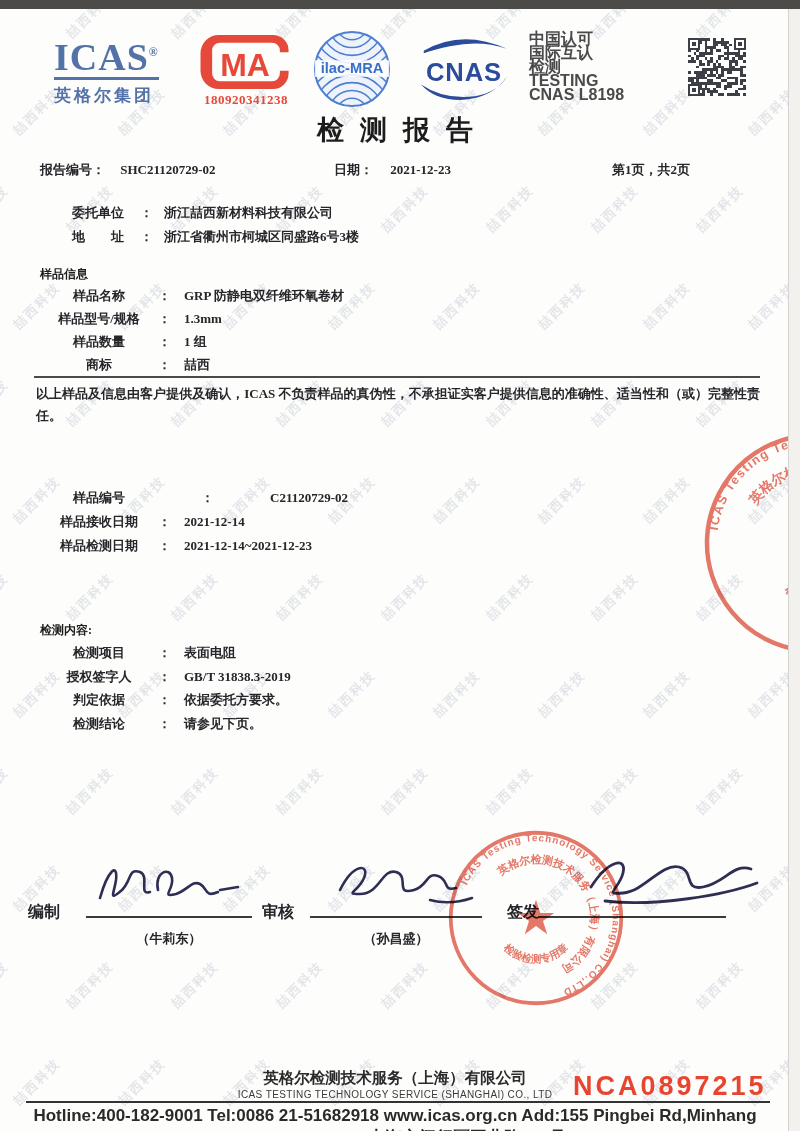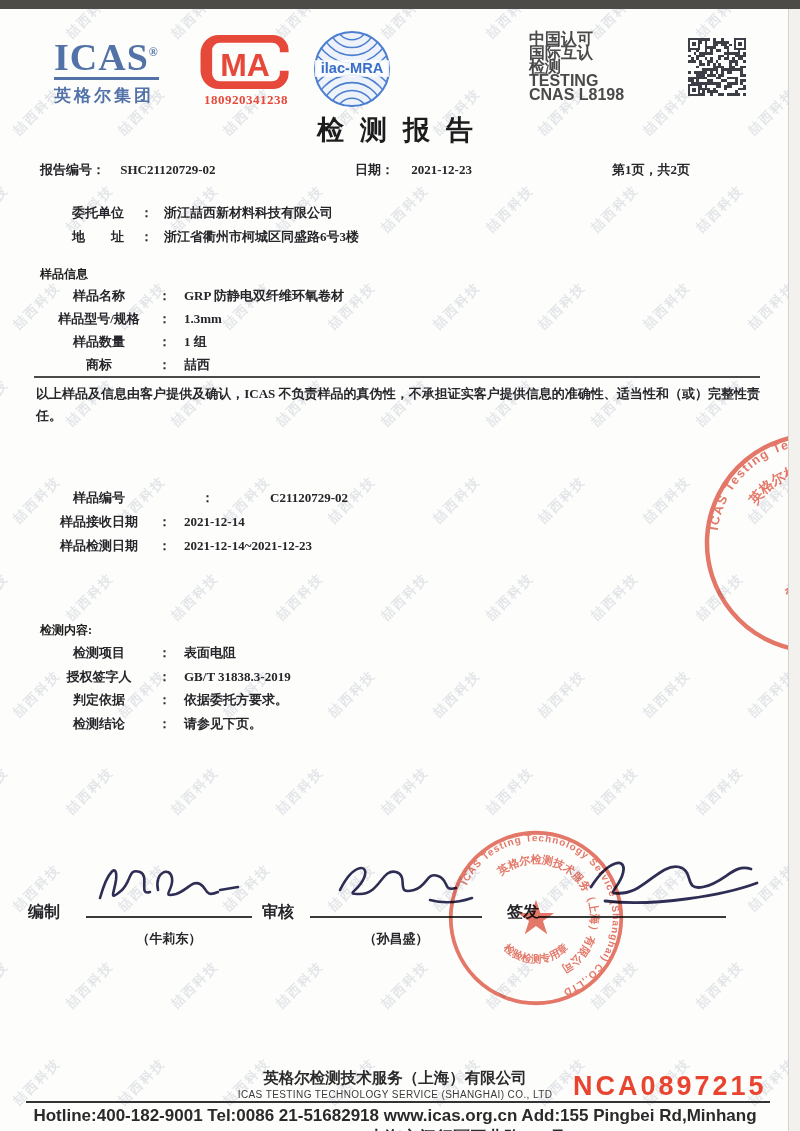--- a/index.html
+++ b/index.html
@@ -33,21 +33,21 @@
   .qr i.on{background:#3c3f46;}
   .finder{position:absolute;width:12px;height:12px;border:2px solid #3c3f46;background:#fff;box-sizing:border-box;}
   .finder::after{content:"";position:absolute;left:2px;top:2px;width:4px;height:4px;background:#3c3f46;}
   .f1{left:0;top:0}.f2{right:0;top:0}.f3{left:0;bottom:0}
   
   .title{position:absolute;left:0;top:112px;width:790px;text-align:center;font-size:27px;
       font-weight:700;letter-spacing:16px;text-indent:16px;color:#1c1c1c;}
   .meta{position:absolute;top:161px;left:0;width:790px;font-size:13px;font-weight:700;}
   .meta-left{position:absolute;left:40px;}
   .meta-left .val{margin-left:12px;}
-  .meta-date{position:absolute;left:355px;text-align:right;}
+  .meta-date{position:absolute;left:334px;text-align:right;}
   .meta-date .val{margin-left:14px;}
   .meta-page{position:absolute;left:612px;}
   
   .frow{position:absolute;display:flex;font-size:13px;font-weight:700;line-height:16px;}
   .frow .lbl{width:118px;text-align:center;}
   .frow .colon{width:26px;text-align:left;}
   .frow .val{white-space:nowrap;}
   .client .lbl{width:84px;}
   .client .colon{width:24px;}
   .sec-head{position:absolute;left:40px;font-size:12px;font-weight:700;color:#1d1d1d;}
@@ -218,20 +218,27 @@
           <circle cx="40" cy="86" r="32"></circle>
             <circle cx="40" cy="86" r="40"></circle>
             <circle cx="40" cy="86" r="48"></circle>
         </g>
         <circle cx="40" cy="40" r="38" fill="none" stroke="#4d7fd0" stroke-width="2"></circle>
         <rect x="2" y="31" width="76" height="17" fill="#ffffff" opacity="0.88"></rect>
         <text x="40" y="44.5" font-size="15" font-weight="bold" fill="#3a6fc8" text-anchor="middle" font-family="Liberation Sans, sans-serif">ilac-MRA</text>
       </svg>
     </div>
 
+    <div class="cnas">
+      <svg width="98" height="64" viewBox="0 0 100 70">
+        <path d="M6,16 Q48,-8 97,14 Q68,4 36,11 Q16,15 6,19 Z" fill="#2b4b9b"></path>
+        <text x="50" y="49" font-size="28" font-weight="bold" fill="#2b4b9b" text-anchor="middle" font-family="Liberation Sans, sans-serif" letter-spacing="1">CNAS</text>
+        <path d="M3,53 Q28,70 62,66 Q88,61 97,44 Q82,68 46,70 Q18,70 3,53 Z" fill="#2b4b9b"></path>
+      </svg>
+    </div>
 
     <div class="accred">
       <div>中国认可</div>
       <div>国际互认</div>
       <div>检测</div>
       <div>TESTING</div>
       <div>CNAS L8198</div>
     </div>
 
     <div class="qr-wrap">

